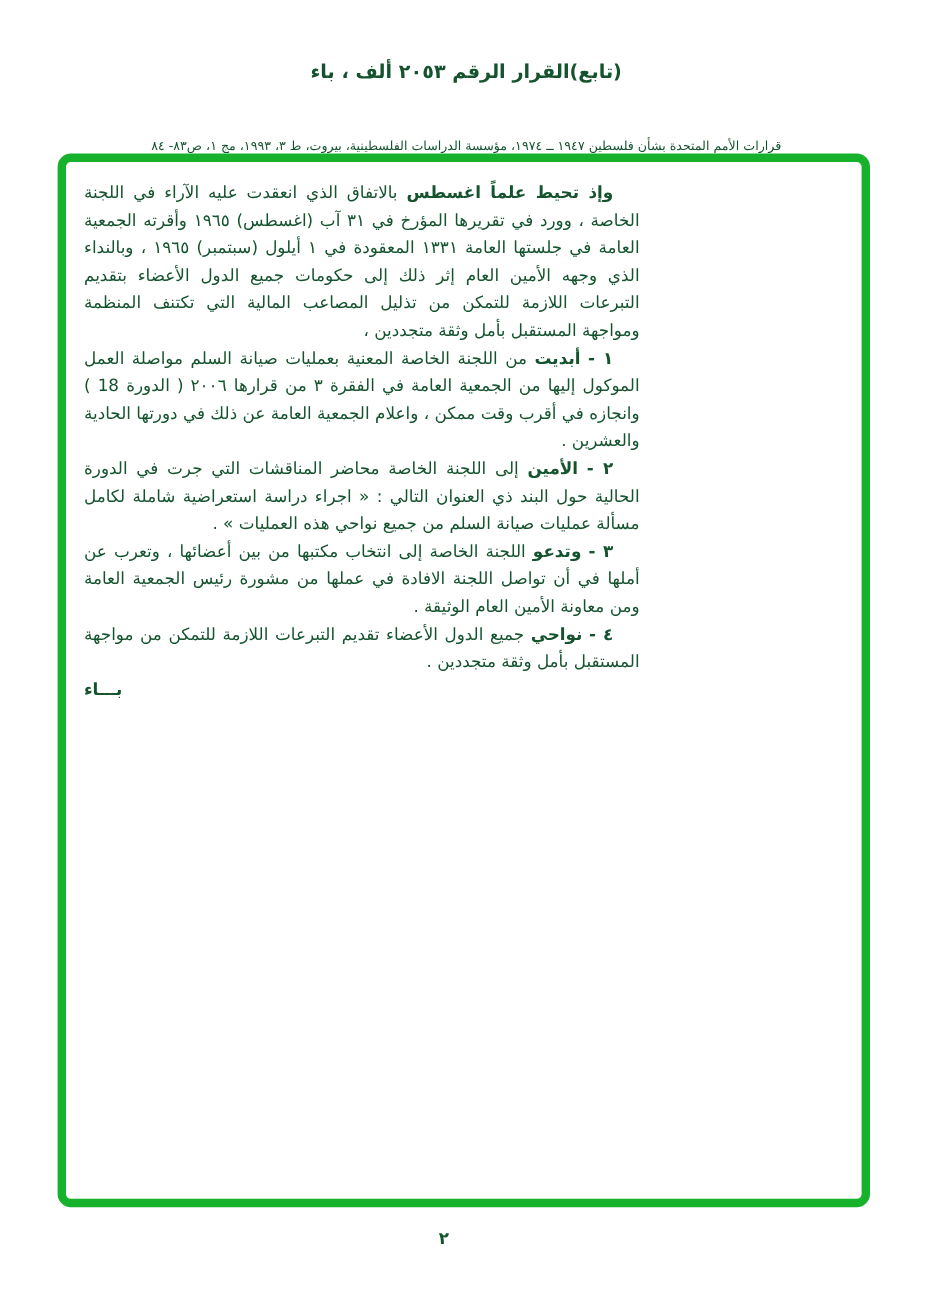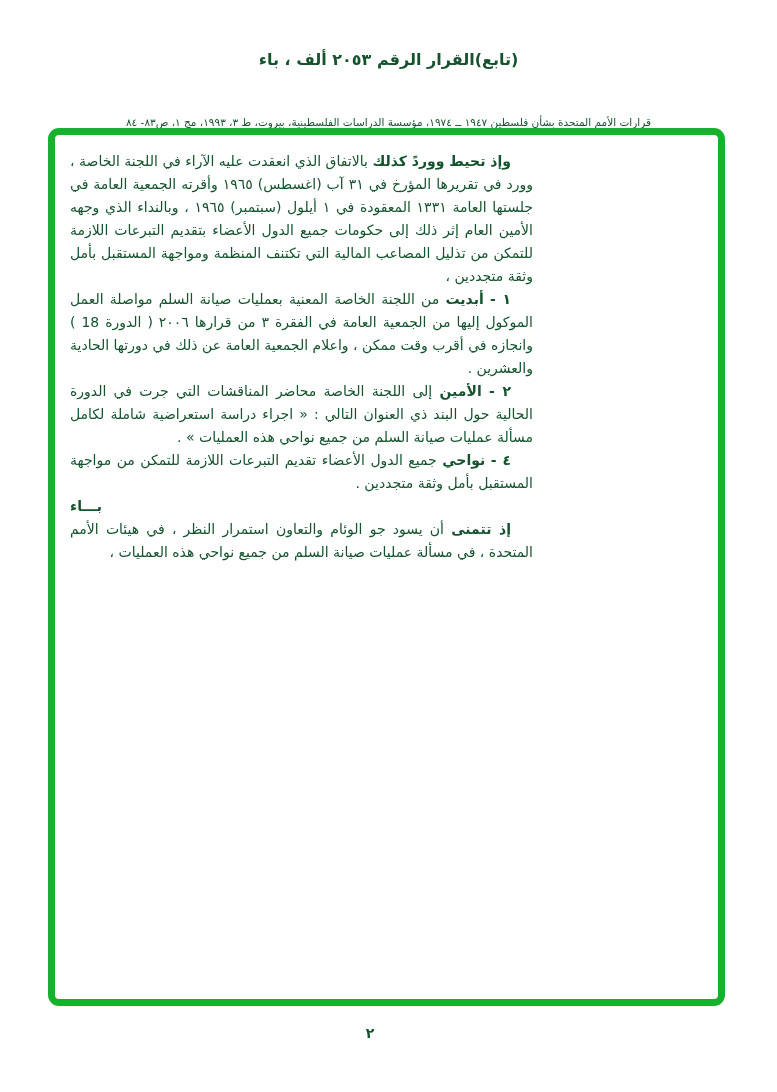--- a/index.html
+++ b/index.html
@@ -75,41 +75,42 @@
 <div class="page">
 
   <div class="doc-title">(تابع)القرار الرقم ٢٠٥٣ ألف ، باء</div>
 
   <div class="doc-subtitle">قرارات الأمم المتحدة بشأن فلسطين ١٩٤٧ ــ ١٩٧٤، مؤسسة الدراسات الفلسطينية، بيروت، ط ٣، ١٩٩٣، مج ١، ص٨٣- ٨٤</div>
 
   <div class="green-frame" style="border-color: rgb(22, 178, 44);"></div>
 
   <div class="text-column">
 
-    <p class="para"><span class="b">وإذ تحيط ووردً كذلك</span>
+    <p class="para"><span class="b">وإذ تحيط علماً اغسطس</span>
       <span>بالاتفاق الذي انعقدت عليه الآراء في اللجنة الخاصة ، وورد في تقريرها المؤرخ في ٣١ آب (اغسطس) ١٩٦٥ وأقرته الجمعية العامة في جلستها العامة ١٣٣١ المعقودة في ١ أيلول (سبتمبر) ١٩٦٥ ، وبالنداء الذي وجهه الأمين العام إثر ذلك إلى حكومات جميع الدول الأعضاء بتقديم التبرعات اللازمة للتمكن من تذليل المصاعب المالية التي تكتنف المنظمة ومواجهة المستقبل بأمل وثقة متجددين ،</span></p>
 
 
 
     <p class="para"><span class="b">١ -</span>
       <span class="b">أبديت</span>
       <span>من اللجنة الخاصة المعنية بعمليات صيانة السلم مواصلة العمل الموكول إليها من الجمعية العامة في الفقرة ٣ من قرارها ٢٠٠٦ ( الدورة 18 ) وانجازه في أقرب وقت ممكن ، واعلام الجمعية العامة عن ذلك في دورتها الحادية والعشرين .</span></p>
 
     <p class="para"><span class="b">٢ -</span>
       <span class="b">الأمين</span>
       <span>إلى اللجنة الخاصة محاضر المناقشات التي جرت في الدورة الحالية حول البند ذي العنوان التالي : « اجراء دراسة استعراضية شاملة لكامل مسألة عمليات صيانة السلم من جميع نواحي هذه العمليات » .</span></p>
 
+    <p class="para"><span class="b">٣ -</span>
+      <span class="b">وتدعو</span>
+      <span>اللجنة الخاصة إلى انتخاب مكتبها من بين أعضائها ، وتعرب عن أملها في أن تواصل اللجنة الافادة في عملها من مشورة رئيس الجمعية العامة ومن معاونة الأمين العام الوثيقة .</span></p>
 
     <p class="para"><span class="b">٤ -</span>
       <span class="b">نواحي</span>
       <span>جميع الدول الأعضاء تقديم التبرعات اللازمة للتمكن من مواجهة المستقبل بأمل وثقة متجددين .</span></p>
 
     <p class="section-heading">بـــاء</p>
 
 
-    <p class="para"><span class="b">إذ تتمنى</span>
-      <span>أن يسود جو الوئام والتعاون استمرار النظر ، في هيئات الأمم المتحدة ، في مسألة عمليات صيانة السلم من جميع نواحي هذه العمليات ،</span></p>
 
   </div>
 
   <div class="page-number">٢</div>
 
 </div>
 
 </body></html>

